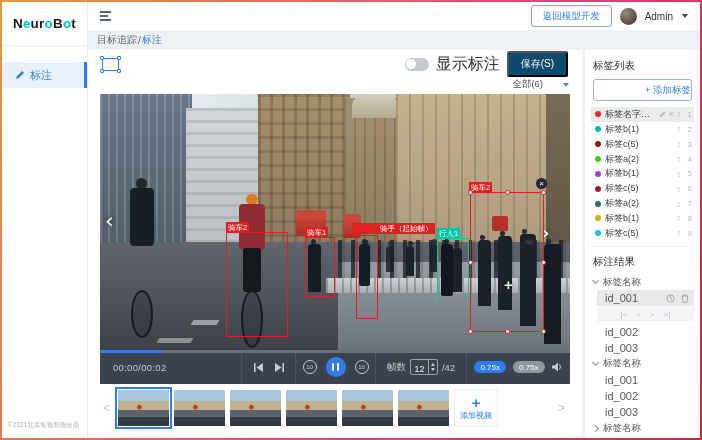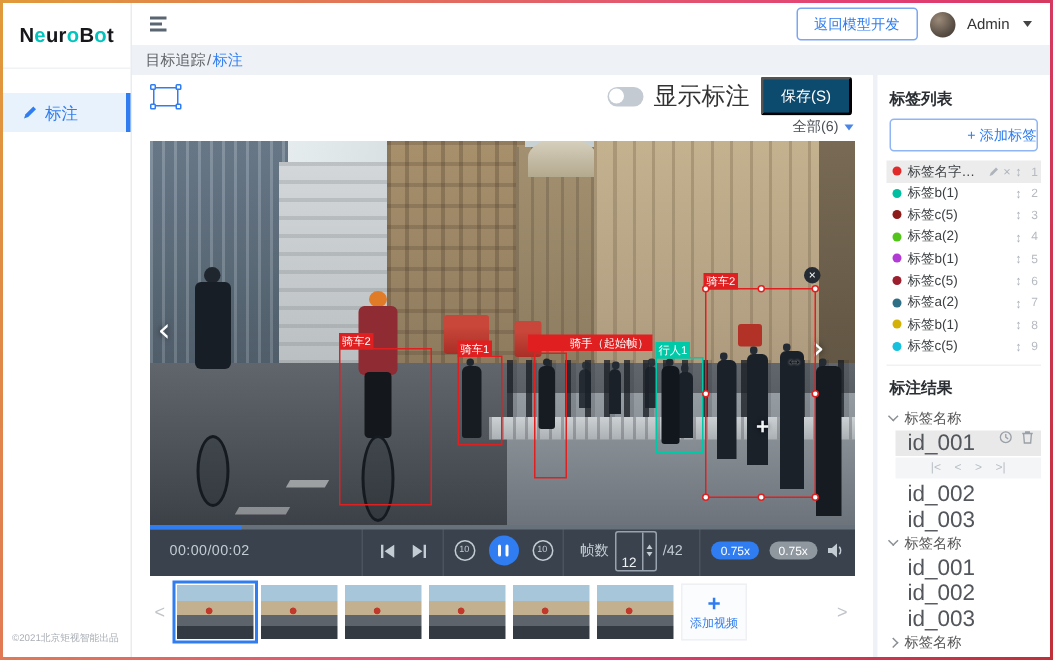--- a/index.html
+++ b/index.html
@@ -39,21 +39,21 @@
   .bbox-tool b{position:absolute;width:4px;height:4px;background:#fff;border:1.2px solid #2f7df0;border-radius:1px}
   .bbox-tool b:nth-child(1){left:-3px;top:-3px}.bbox-tool b:nth-child(2){right:-3px;top:-3px}
   .bbox-tool b:nth-child(3){left:-3px;bottom:-3px}.bbox-tool b:nth-child(4){right:-3px;bottom:-3px}
   .tb-right{margin-left:auto;display:flex;align-items:center;gap:7px}
   .toggle{width:24px;height:13px;border-radius:7px;background:#c3cad2;position:relative;cursor:pointer}
   .toggle::after{content:"";position:absolute;left:1.5px;top:1.5px;width:10px;height:10px;border-radius:50%;background:#fff}
   .toggle-label{font-size:16px;color:#333}
   .save-btn{background:#0c4a6e;color:#fff;font-size:10px;padding:4px 12px;border-radius:2.5px;cursor:pointer}
 
   .title-row{display:flex;align-items:center;padding:0 13px 3px;font-size:9.5px;color:#2b2f33;flex:none}
-  .filter{margin-left:auto;display:flex;align-items:center;gap:3px;color:#4a4f55;cursor:pointer}
+  .filter{margin-left:auto;display:flex;align-items:center;gap:19px;color:#4a4f55;cursor:pointer}
   .filter .caret-dn{border-top-color:#4a86e8}
 
   
   .video-wrap{margin:0 12px;flex:none}
   .video{width:470px;height:256px;position:relative;overflow:hidden;background:#4a4f55}
   .scene div{position:absolute}
   .s-sky{left:0;top:0;width:470px;height:152px;background:linear-gradient(100deg,#f4f7f8 0%,#e3eaec 22%,#c9d3d5 48%,#b9c2bf 100%)}
   .s-glass{left:0;top:0;width:92px;height:158px;background:linear-gradient(#6a7c8d,#4d5c6a);box-shadow:inset 0 0 0 100px rgba(255,255,255,.04)}
   .s-glass{background-image:repeating-linear-gradient(90deg,rgba(255,255,255,.14) 0 2px,rgba(0,0,0,.08) 2px 8px),linear-gradient(#6a7c8d,#4d5c6a)}
   .s-white{left:86px;top:14px;width:78px;height:142px;background:repeating-linear-gradient(180deg,rgba(120,126,130,.25) 0 3px,transparent 3px 12px),linear-gradient(#d3d7d9,#b9bec0)}
@@ -117,21 +117,21 @@
   .cseg{display:flex;align-items:center;justify-content:center;gap:10px;border-left:1px solid #4b545e}
   .cseg.time{width:141px;border-left:none;justify-content:flex-start;padding-left:13px;font-size:9.5px;letter-spacing:.3px}
   .cseg.step{width:54px;gap:12px}
   .cseg.play{width:80px;gap:9px}
   .cseg.frames{width:91px;gap:4px;font-size:9.5px}
   .cseg.speed{flex:1;gap:7px}
   .stepbtn{display:flex;cursor:pointer}
   .r10{width:14px;height:14px;border:1.1px solid #c3cbd3;border-radius:50%;font-size:6px;display:flex;align-items:center;justify-content:center;cursor:pointer}
   .playbtn{width:20px;height:20px;border-radius:50%;background:#2f7df0;display:flex;align-items:center;justify-content:center;gap:2.5px;cursor:pointer}
   .playbtn i{display:block;width:2.5px;height:8px;background:#fff;border-radius:1px}
-  .frame-input{width:28px;height:27px;border:1px solid #99a3af;border-radius:2px;display:flex;align-items:flex-end}
+  .frame-input{width:28px;height:16px;border:1px solid #99a3af;border-radius:2px;display:flex;align-items:flex-end}
   .frame-input .val{flex:1;text-align:center;font-size:9px;color:#eef1f4}
   .spin{width:9px;height:100%;border-left:1px solid #99a3af;display:flex;flex-direction:column;align-items:center;justify-content:center;gap:2px;cursor:pointer}
   .spin i{width:0;height:0;border-left:2.5px solid transparent;border-right:2.5px solid transparent}
   .spin i.up{border-bottom:3px solid #c3cbd3}
   .spin i.dn{border-top:3px solid #c3cbd3}
   .pill{font-size:8px;color:#fff;border-radius:8px;padding:1.5px 6px;cursor:pointer}
   .pill.active{background:#2f7df0}
   .pill.idle{background:#8f979f}
   .vol{cursor:pointer;display:flex}
 
@@ -140,36 +140,36 @@
   .strip-arrow{color:#c0c4c9;font-size:12px;padding:0 3px;cursor:pointer}
   .thumb{width:51px;height:36px;cursor:pointer;background:
     radial-gradient(circle at 42% 48%, #c0392b 0 2px, transparent 2.5px),
     linear-gradient(180deg,#a7c6da 0 30%,#c3b08f 30% 55%,#5d646c 55% 76%,#343a42 76% 100%)}
   .thumb.selected{outline:2px solid #2f7df0;outline-offset:1px}
   .add-tile{width:44px;height:38px;background:#fbfcfd;border:1px solid #eef0f3;display:flex;flex-direction:column;align-items:center;justify-content:center;cursor:pointer}
   .add-tile .plus{color:#2f7df0;font-size:15px;line-height:13px;font-weight:bold}
   .add-tile .txt{color:#2f7df0;font-size:8px;margin-top:1px}
 
   
-  .panel-title{font-weight:bold;font-size:10.5px;color:#2b2f33;margin:3px 2px 6px}
+  .panel-title{font-weight:normal;font-size:10.5px;color:#2b2f33;margin:3px 2px 6px}
   .add-tag{border:1px solid #8fb5f5;color:#2f7df0;text-align:right;padding:3.5px 0;border-radius:3px;font-size:9.5px;margin:0 2px 6px;cursor:pointer}
   .tag-row{display:flex;align-items:center;height:15.5px;padding:0 2px 0 4px;font-size:9px;color:#3c4043;cursor:pointer}
   .tag-row.selected{background:#ececec}
   .dot{width:6px;height:6px;border-radius:50%;margin-right:4px;flex:none}
   .tag-name{flex:1;white-space:nowrap;overflow:hidden;text-overflow:ellipsis}
   .tag-ops{display:flex;align-items:center;gap:3px;color:#aeb4bb;font-size:8.5px}
   .tag-num{width:9px;text-align:right;color:#b5bac1;font-size:8px;margin-left:2px}
   .sort-g{color:#aeb4bb;font-size:8.5px;cursor:pointer}
   .pdivider{height:1px;background:#f0f1f3;margin:5px 0 5px}
 
   .group-h{display:flex;align-items:center;gap:5px;height:16px;color:#555;font-size:9.5px;cursor:pointer;padding-left:2px}
   .chev{width:5px;height:5px;border-right:1.2px solid #8a9097;border-bottom:1.2px solid #8a9097;flex:none}
   .chev.down{transform:rotate(45deg);margin-top:-3px}
   .chev.right{transform:rotate(-45deg)}
-  .id-row{height:17px;display:flex;align-items:flex-start;padding-left:14px;color:#53575c;font-size:15px;cursor:pointer}
+  .id-row{height:17px;display:flex;align-items:center;padding-left:14px;color:#53575c;font-size:11px;cursor:pointer}
   .id-row.selected{background:#e9e9ea;margin-left:6px;padding-left:8px;padding-right:5px}
   .id-ops{margin-left:auto;display:flex;align-items:center;gap:6px}
   .pager{height:15px;background:#f4f5f7;display:flex;align-items:center;justify-content:center;gap:9px;color:#b8bdc4;font-size:8px;margin:1px 0 2px 6px}
   .pager span{cursor:pointer}
 
   svg{display:block}
 </style>
 </head>
 <body>
 

